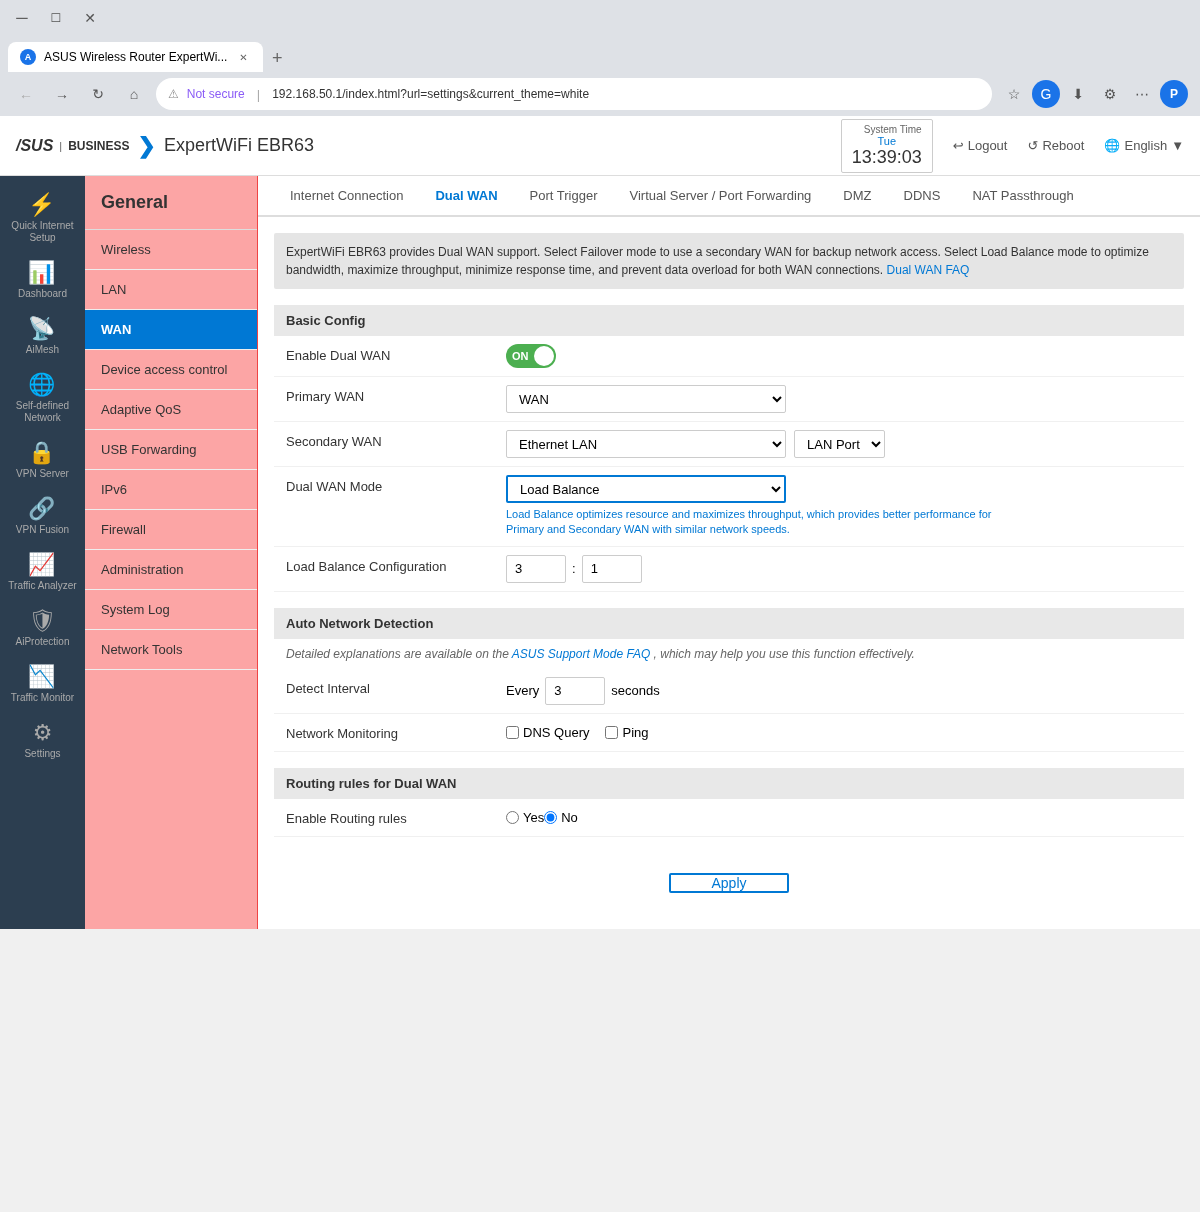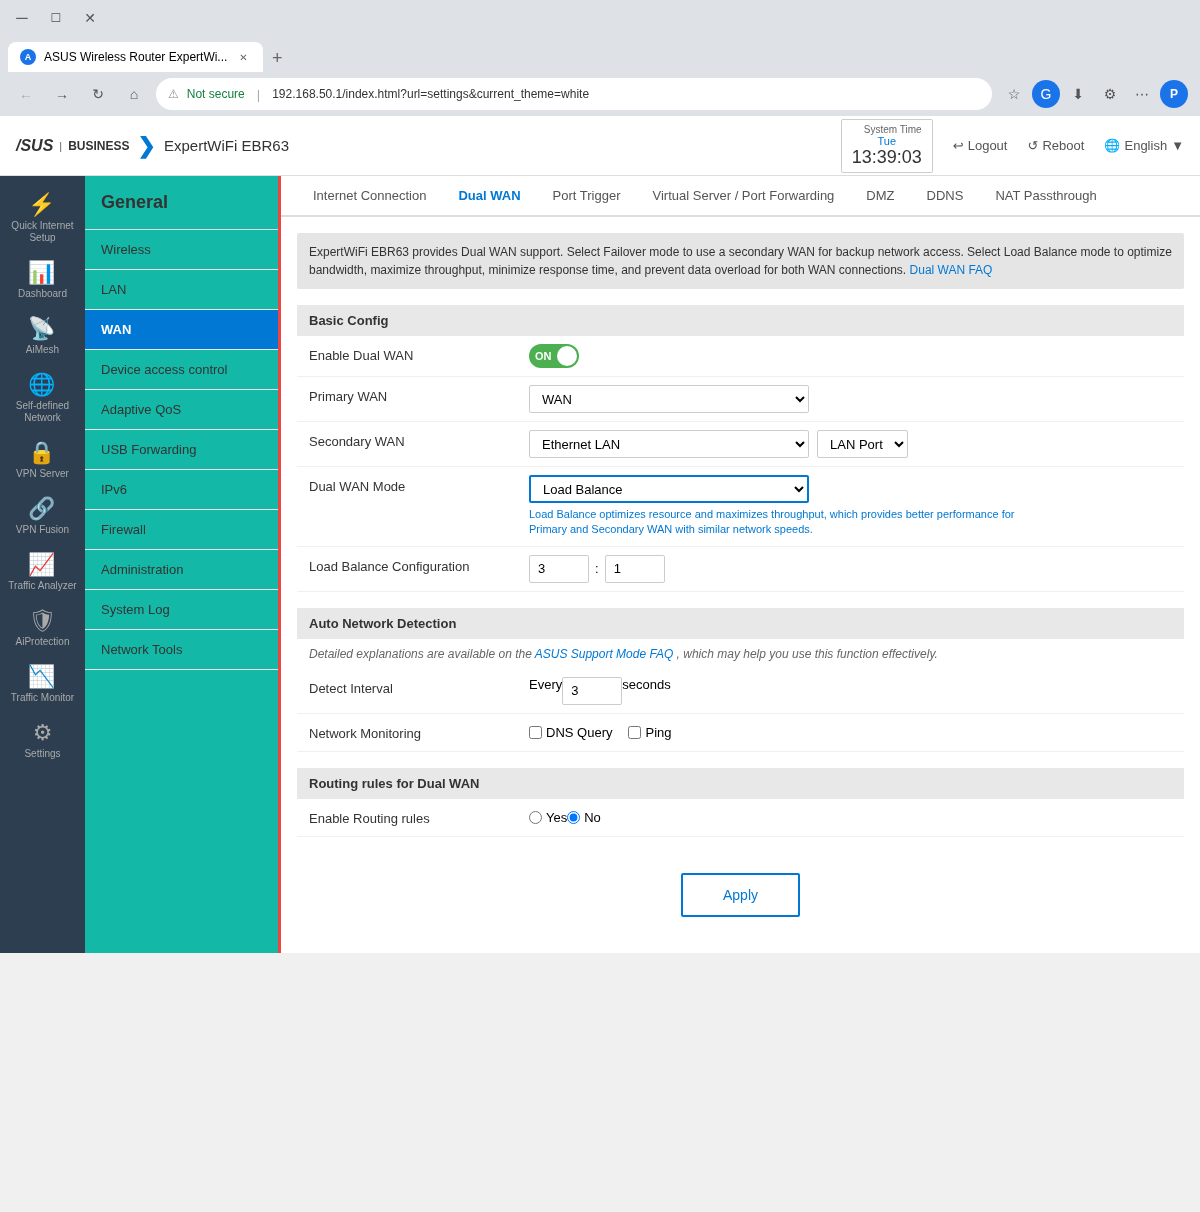--- a/index.html
+++ b/index.html
@@ -41,21 +41,21 @@
     
     .main-layout { display: flex; flex: 1; }
 
     
     .sidebar { width: 85px; background: #2c3e50; display: flex; flex-direction: column; align-items: center; padding: 8px 0; }
     .sidebar-item { display: flex; flex-direction: column; align-items: center; padding: 8px 4px; cursor: pointer; color: #aaa; width: 100%; text-align: center; gap: 2px; }
     .sidebar-item .icon { font-size: 22px; }
     .sidebar-item .label { font-size: 10px; line-height: 1.2; }
 
     
-    .left-nav { width: 196px; background: #14b8a6; border-right: 3px solid #ef4444; padding: 0; }
+    .left-nav { width: 173px; background: #fca5a5; border-right: 1px solid #ef4444; padding: 0; }
     .left-nav-title { font-size: 18px; font-weight: bold; color: #333; padding: 16px; border-bottom: 1px solid #ddd; }
     .left-nav-item { padding: 12px 16px; cursor: pointer; color: #333; font-size: 13px; border-bottom: 1px solid #eee; }
     .left-nav-item.active { background: #0078d4; color: white; font-weight: bold; }
 
     
     .content { flex: 1; background: white; overflow-y: auto; }
 
     
     .tabs { display: flex; border-bottom: 2px solid #ddd; padding: 0 16px; background: white; overflow-x: auto; }
     .tab-item { padding: 12px 16px; cursor: pointer; color: #555; font-size: 13px; white-space: nowrap; border-bottom: 2px solid transparent; margin-bottom: -2px; }
@@ -106,28 +106,28 @@
 
     
     .radio-group { display: flex; gap: 0; align-items: center; }
     .radio-label { display: flex; align-items: center; gap: 4px; cursor: pointer; font-size: 13px; }
 
     
     .auto-detect-desc { font-size: 12px; color: #666; padding: 8px 12px; font-style: italic; }
     .auto-detect-desc a { color: #0078d4; text-decoration: none; }
 
     
-    .detect-row { display: flex; align-items: flex-start; font-size: 13px; }
+    .detect-row { display: flex; align-items: center; gap: 6px; font-size: 13px; }
 
     
     .diagnosis-row { display: flex; align-items: center; gap: 6px; font-size: 13px; }
 
     
     .apply-btn-row { text-align: center; padding: 20px; }
-    .apply-btn { background: white; border: 2px solid #0078d4; color: #0078d4; padding: 12px 40px; font-size: 14px; cursor: pointer; border-radius: 2px; font-weight: normal; }
+    .apply-btn { background: white; border: 2px solid #0078d4; color: #0078d4; padding: 0 40px; font-size: 14px; cursor: pointer; border-radius: 2px; font-weight: normal; }
   </style>
 </head>
 <body>
 
 <div class="browser-chrome">
 
   <div class="browser-titlebar">
     <div class="browser-dots">
       <div class="nav-btn" style="font-size:16px;">─</div>
       <div class="nav-btn" style="font-size:12px;">☐</div>
@@ -144,21 +144,21 @@
     <div class="tab-new">+</div>
   </div>
 
   <div class="address-bar">
     <div class="nav-btn disabled">←</div>
     <div class="nav-btn">→</div>
     <div class="nav-btn">↻</div>
     <div class="nav-btn">⌂</div>
     <div class="url-bar">
       <span class="url-icon">⚠</span>
-      <span style="font-size:12px; color:#15803d;">Not secure</span>
+      <span style="font-size:12px; color:#8b5cf6;">Not secure</span>
       <span style="color:#aaa; margin:0 4px;">|</span>
       <span class="url-text">192.168.50.1/index.html?url=settings&amp;current_theme=white</span>
     </div>
     <div class="browser-actions">
       <div class="browser-action-btn">☆</div>
       <div class="browser-action-btn" style="background:#1a73e8; color:white; border-radius:50%;">G</div>
       <div class="browser-action-btn">⬇</div>
       <div class="browser-action-btn">⚙</div>
       <div class="browser-action-btn">⋯</div>
       <div class="profile-btn">P</div>
@@ -166,21 +166,21 @@
   </div>
 
   <div class="router-ui">
 
     <div class="topbar">
       <div class="logo">
         <span style="font-style:italic; font-weight:bold; font-size:16px; color:#333;">/SUS</span>
         <span style="font-size:11px; color:#666; margin: 0 2px;">|</span>
         <span style="font-size:12px; color:#333; font-weight:bold;">BUSINESS</span>
         <span style="color:#0078d4; font-size:22px; font-weight:bold; margin: 0 4px;">❯</span>
-        <span style="font-size:15px; color:#333;">ExpertWiFi EBR63</span>
+        <span style="font-size:18px; color:#333;">ExpertWiFi EBR63</span>
       </div>
       <div class="topbar-right">
         <div class="system-time-box">
           <div class="system-time-label">System Time</div>
           <div class="system-time-day">Tue</div>
           <div class="system-time-value">13:39:03</div>
         </div>
         <div class="topbar-btn">
           <span>↩</span>
           <span>Logout</span>

